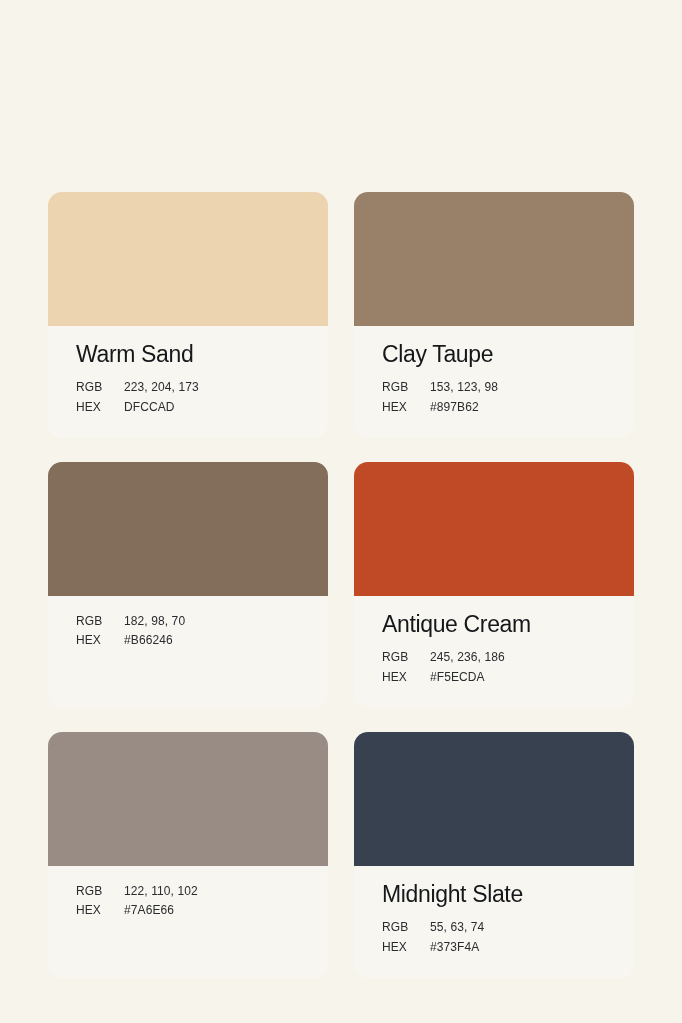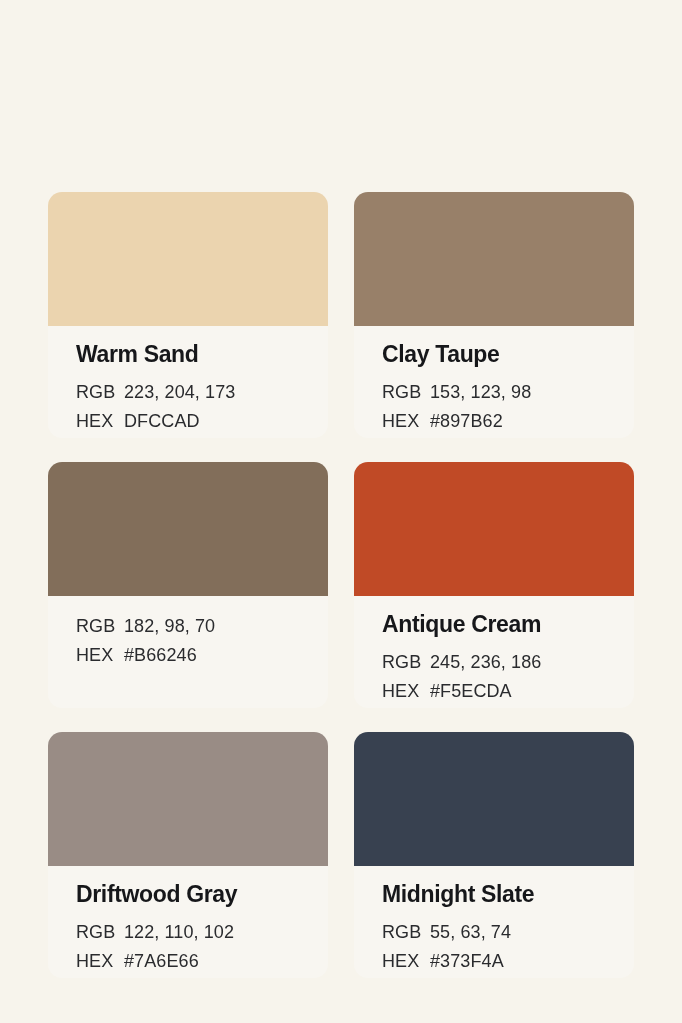--- a/index.html
+++ b/index.html
@@ -47,32 +47,32 @@
   }
 
   .swatch-info {
     flex: 1 1 auto;
     padding: 16px 28px 0 28px;
     box-sizing: border-box;
   }
 
   .swatch-name {
     font-size: 23px;
-    font-weight: bold;
+    font-weight: normal;
     color: #16171A;
     letter-spacing: -0.35px;
     line-height: 1.1;
     margin: 0 0 11px 0;
     white-space: nowrap;
   }
 
   .spec-row {
     display: flex;
     align-items: baseline;
-    font-size: 18px;
+    font-size: 12px;
     color: #2A2B2E;
     line-height: 1.62;
     letter-spacing: 0.1px;
     white-space: nowrap;
   }
 
   .spec-key {
     flex: 0 0 auto;
     min-width: 48px;
   }
@@ -138,21 +138,20 @@
           </div>
           <div class="spec-row">
             <span class="spec-key">HEX</span>
             <span class="spec-val">#F5ECDA</span>
           </div>
         </div>
       </div>
       <div class="swatch-card">
         <div class="swatch-chip" style="background: rgb(153, 140, 133);"></div>
         <div class="swatch-info">
-          <div class="swatch-name">Driftwood Gray</div>
           <div class="spec-row">
             <span class="spec-key">RGB</span>
             <span class="spec-val">122, 110, 102</span>
           </div>
           <div class="spec-row">
             <span class="spec-key">HEX</span>
             <span class="spec-val">#7A6E66</span>
           </div>
         </div>
       </div>

